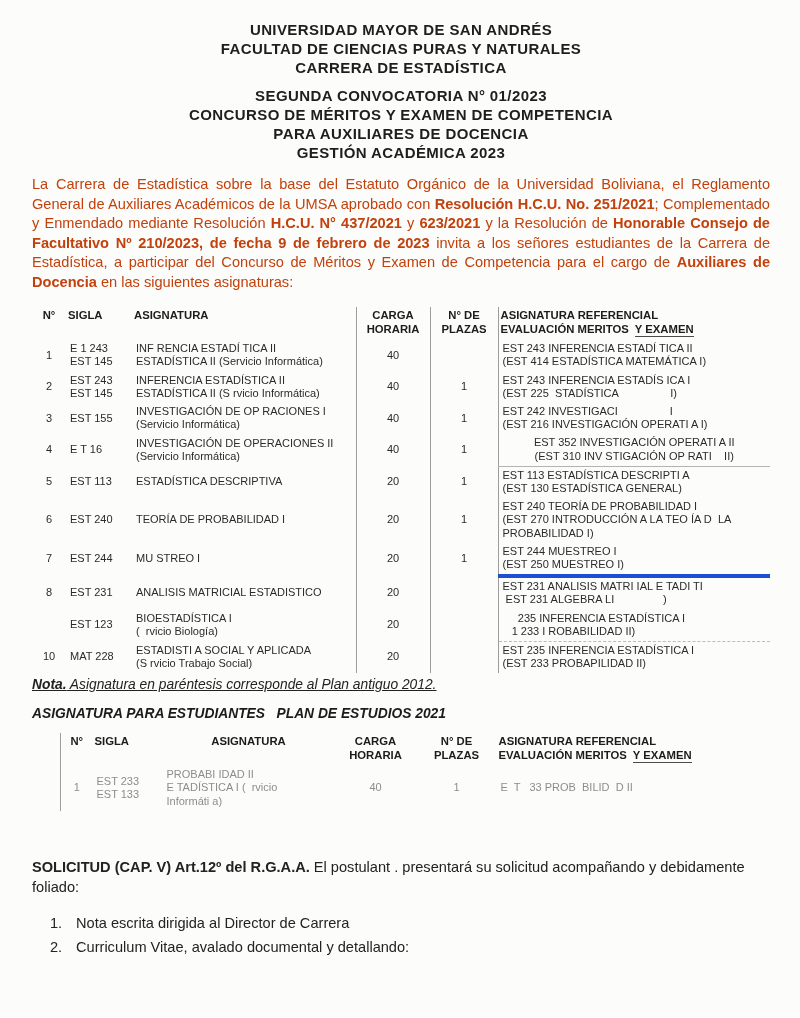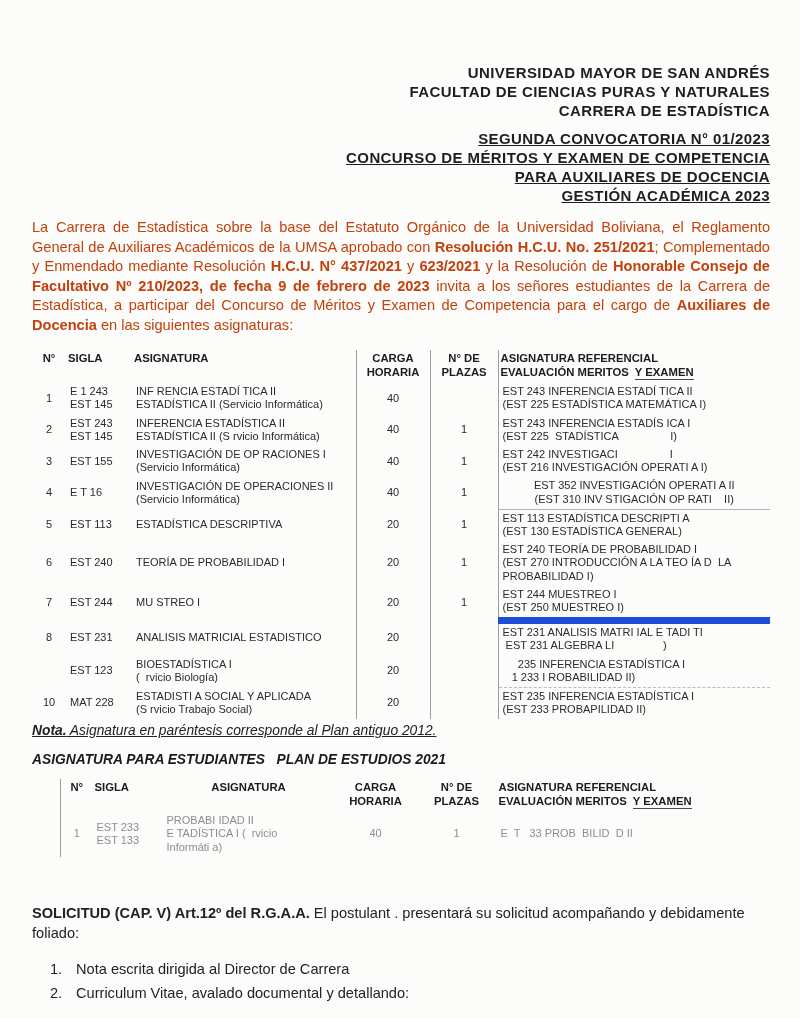--- a/index.html
+++ b/index.html
@@ -6,25 +6,25 @@
   body{
     width:800px;height:1018px;
     background:#fcfcfb;
     color:#1e1e1e;
     font-family:"Liberation Sans", sans-serif;
     overflow:hidden;
   }
   .page{padding:20px 30px 0 32px;}
 
   
-  .doc-header{text-align:right;margin-top:43px;}
+  .doc-header{text-align:center;}
   .doc-header .line{
     font-size:15px;font-weight:700;line-height:19px;letter-spacing:.4px;
   }
-  .doc-header .subtitle{margin-top:9px;text-decoration:underline;}
+  .doc-header .subtitle{margin-top:9px;}
 
   
   .intro{
     margin-top:13px;
     font-size:14.6px;line-height:19.6px;
     text-align:justify;
     color:#c2410c;
   }
   .b{font-weight:700;}
 
@@ -44,21 +44,21 @@
     padding:2px 4px 3px;vertical-align:middle;line-height:13.2px;
   }
   td .ln{white-space:pre;min-height:13px;}
   th .ln{white-space:pre;}
   .n,.carga,.plazas{text-align:center;}
   .sigla,.asig,.ref{text-align:left;}
   .t1 .carga,.t1 .plazas,.t1 .ref{border-left:1px solid #9d9d9d;}
   .t1 thead .ref .ul{border-bottom:1.5px solid #4a4a4a;padding-bottom:1px;}
   .t2 thead .ref .ul{border-bottom:1.5px solid #4a4a4a;padding-bottom:1px;}
   .t1 tbody tr:nth-child(4) td.ref{border-bottom:1px solid #b3b3b3;text-align:center;}
-  .t1 tbody tr:nth-child(7) td.ref{border-bottom:7px solid #1d4ed8;}
+  .t1 tbody tr:nth-child(7) td.ref{border-bottom:4px solid #1d4ed8;}
   .t1 tbody tr:nth-child(9) td.ref{border-bottom:1px dashed #bcbcbc;}
   .t2 th.n,.t2 td.n{border-left:1px solid #9d9d9d;}
   .t2 tbody{color:#8d8d8d;}        
 
   
   .nota{
     margin-top:4px;font-size:13.8px;font-style:italic;color:#222;text-decoration:underline;
   }
   .nota .label{font-weight:700;}
 
@@ -144,21 +144,21 @@
             <div class="ln">ESTADÍSTICA II (Servicio Informática)</div>
           </td>
           <td class="carga">
             <div class="ln">40</div>
           </td>
           <td class="plazas">
             <div class="ln"></div>
           </td>
           <td class="ref">
             <div class="ln">EST 243 INFERENCIA ESTADÍ TICA II</div>
-            <div class="ln">(EST 225 ESTADÍSTICA MATEMÁTICA I)</div>
+            <div class="ln">(EST 414 ESTADÍSTICA MATEMÁTICA I)</div>
           </td>
         </tr>
         <tr>
           <td class="n">
             <div class="ln">2</div>
           </td>
           <td class="sigla">
             <div class="ln">EST 243</div>
             <div class="ln">EST 145</div>
           </td>

